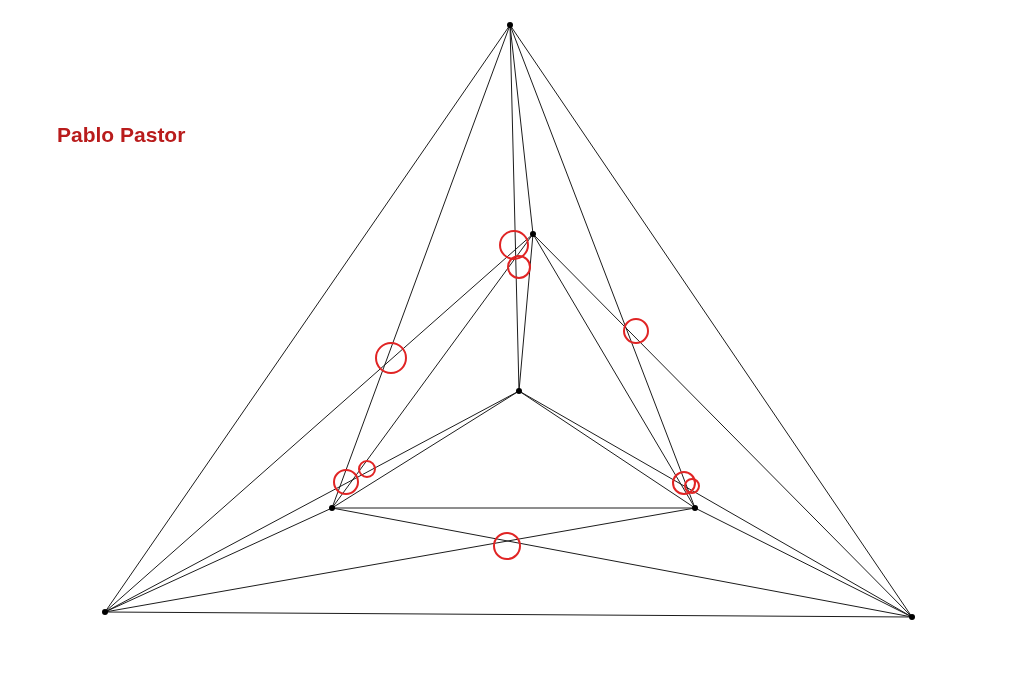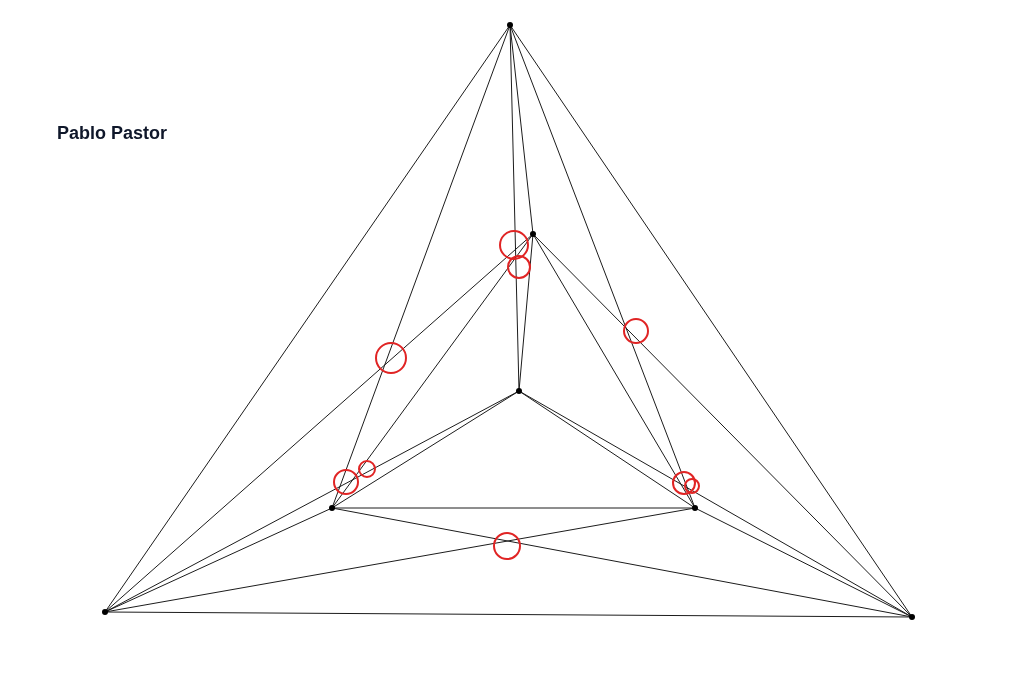--- a/index.html
+++ b/index.html
@@ -12,23 +12,23 @@
     position: relative;
     width: 1024px;
     height: 683px;
     background: #ffffff;
     overflow: hidden;
   }
   .author-label {
     position: absolute;
     left: 57px;
     top: 123px;
-    font-size: 18px;
+    font-size: 21px;
     font-weight: 700;
-    color: #0f172a;
+    color: #b91c1c;
     white-space: nowrap;
   }
   svg.graph {
     position: absolute;
     left: 0;
     top: 0;
     display: block;
   }
 </style>
 </head>

